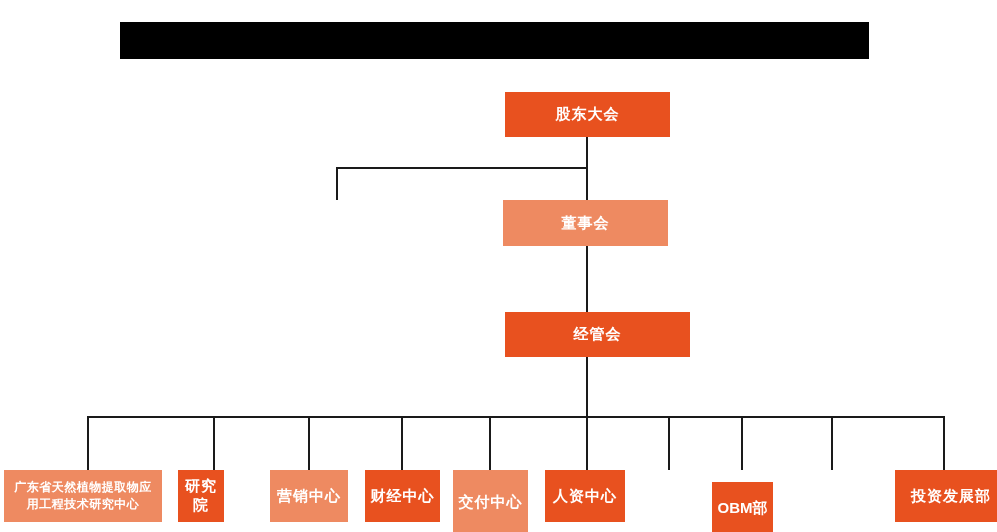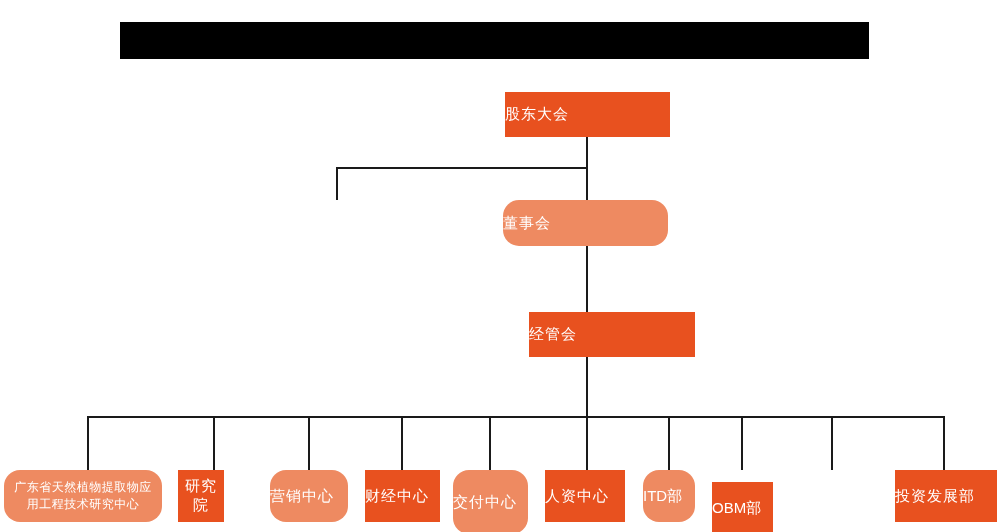--- a/index.html
+++ b/index.html
@@ -16,30 +16,30 @@
     background:#ffffff;
     overflow:hidden;
   }
   .redacted-bar{
     position:absolute;
     left:120px;top:22px;width:749px;height:37px;
     background:var(--redacted);
   }
   .node{
     position:absolute;
-    display:flex;align-items:center;
+    display:flex;align-items:center;justify-content:center;
     color:#ffffff;
-    font-weight:normal;
+    font-weight:bold;
     font-size:15px;
     letter-spacing:1px;
     text-align:center;
     box-sizing:border-box;
   }
   .node.dark{background:var(--primary);}
-  .node.light{background:var(--secondary);border-radius:16px;}
+  .node.light{background:var(--secondary);}
   .node.small-text{
     font-size:12px;
     letter-spacing:0.5px;
     line-height:1.4;
     padding:0 6px;
   }
   .line{position:absolute;background:var(--connector);}
 </style>
 </head>
 <body>
@@ -65,21 +65,21 @@
   <div class="line" style="left:943px;top:416px;width:2px;height:54px;"></div>
 
   <div class="node dark" style="left:505px;top:92px;width:165px;height:45px;">
     <span>股东大会</span>
   </div>
 
   <div class="node light" style="left:503px;top:200px;width:165px;height:46px;">
     <span>董事会</span>
   </div>
 
-  <div class="node dark" style="left:505px;top:312px;width:166px;height:45px;margin-left:24px;">
+  <div class="node dark" style="left:505px;top:312px;width:185px;height:45px;">
     <span>经管会</span>
   </div>
 
   <div class="node light small-text" style="left:4px;top:470px;width:158px;height:52px;">
     <span>广东省天然植物提取物应用工程技术研究中心</span>
   </div>
   <div class="node dark" style="left:178px;top:470px;width:46px;height:52px;">
     <span>研究院</span>
   </div>
   <div class="node dark" style="left:365px;top:470px;width:75px;height:52px;">
@@ -87,23 +87,20 @@
   </div>
   <div class="node light" style="left:270px;top:470px;width:78px;height:52px;">
     <span>营销中心</span>
   </div>
   <div class="node light" style="left:453px;top:470px;width:75px;height:64px;">
     <span>交付中心</span>
   </div>
   <div class="node dark" style="left:545px;top:470px;width:80px;height:52px;">
     <span>人资中心</span>
   </div>
-  <div class="node light" style="left:643px;top:470px;width:52px;height:52px;letter-spacing:0;">
-    <span>ITD部</span>
-  </div>
   <div class="node dark" style="left:712px;top:470px;width:61px;height:52px;letter-spacing:0;margin-top:12px;">
     <span>OBM部</span>
   </div>
   <div class="node dark" style="left:895px;top:470px;width:112px;height:52px;">
     <span>投资发展部</span>
   </div>
 
 </div>
 
 </body></html>

